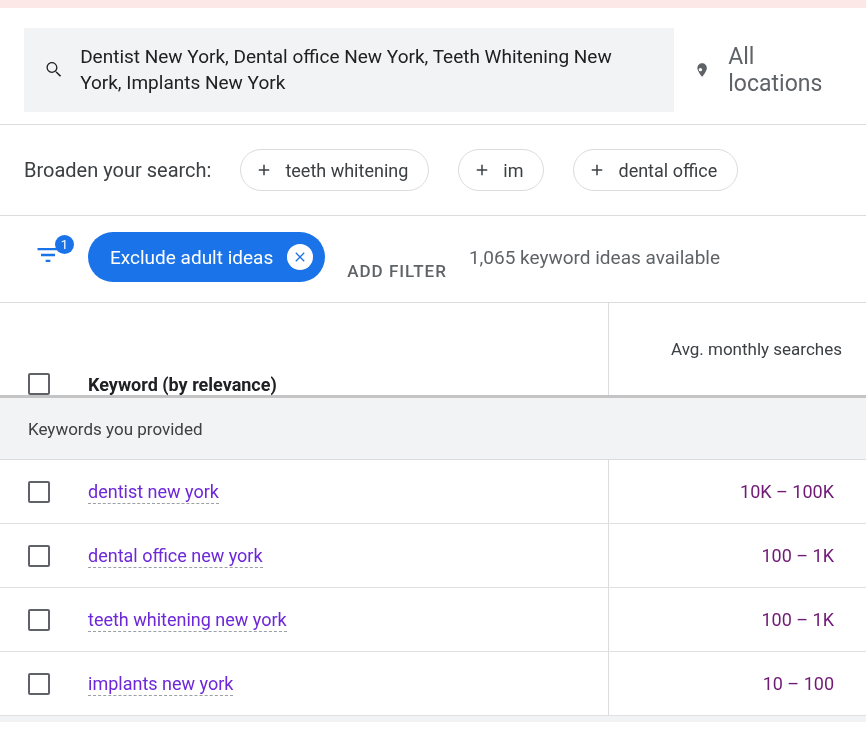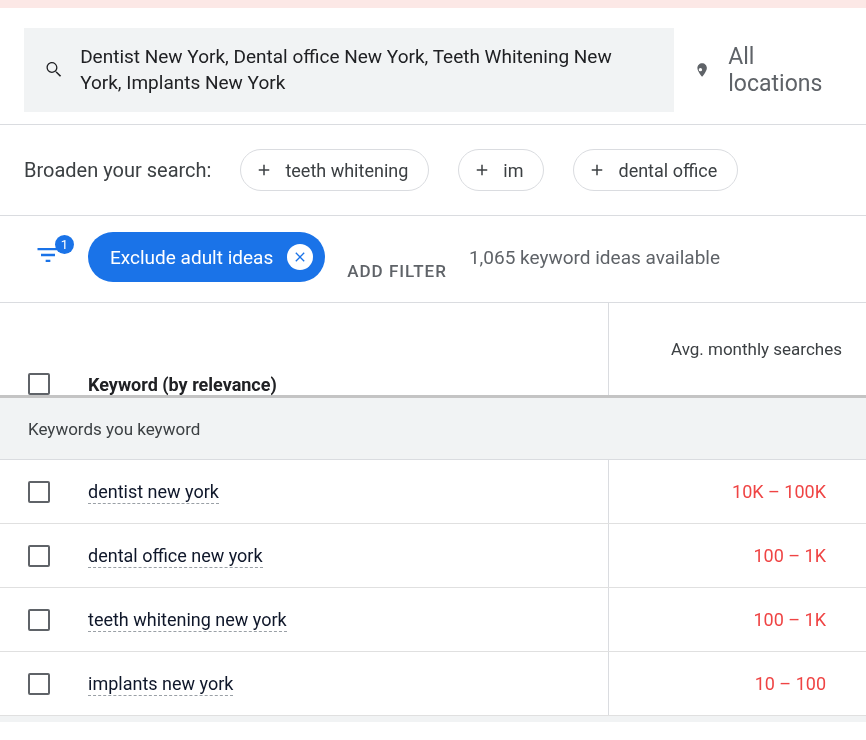--- a/index.html
+++ b/index.html
@@ -180,35 +180,35 @@
 .trow {
   display: flex;
   align-items: center;
   height: 64px;
   border-bottom: 1px solid #e0e0e0;
 }
 .td-check { width: 88px; display: flex; padding-left: 28px; }
 .td-keyword {
   flex: 1;
   font-size: 18px;
-  color: #0f172a;
+  color: #6d28d9;
 }
 .td-keyword span {
   border-bottom: 1px dashed #9aa0a6;
   padding-bottom: 1px;
 }
 .td-searches {
   width: 258px;
   border-left: 1px solid #dadce0;
   display: flex;
   align-items: center;
   justify-content: flex-end;
-  padding-right: 40px;
+  padding-right: 32px;
   font-size: 18px;
-  color: #ef4444;
+  color: #701a75;
   align-self: stretch;
 }
 .bottom-band { height: 6px; background: #f1f3f4; }
 </style>
 </head>
 <body>
 
 <div class="top-band"></div>
 
 <div class="search-row">
@@ -276,21 +276,21 @@
 <div class="table">
   <div class="thead">
     <div class="th-check">
       <div class="checkbox"></div>
     </div>
     <div class="th-keyword">Keyword (by relevance)</div>
     <div class="th-searches">Avg. monthly searches</div>
   </div>
   <div class="thead-divider"></div>
 
-  <div class="section-band">Keywords you keyword</div>
+  <div class="section-band">Keywords you provided</div>
 
   <div class="trow">
     <div class="td-check">
         <div class="checkbox"></div>
       </div>
     <div class="td-keyword"><span>dentist new york</span></div>
     <div class="td-searches">10K – 100K</div>
   </div>
   <div class="trow">
     <div class="td-check">

